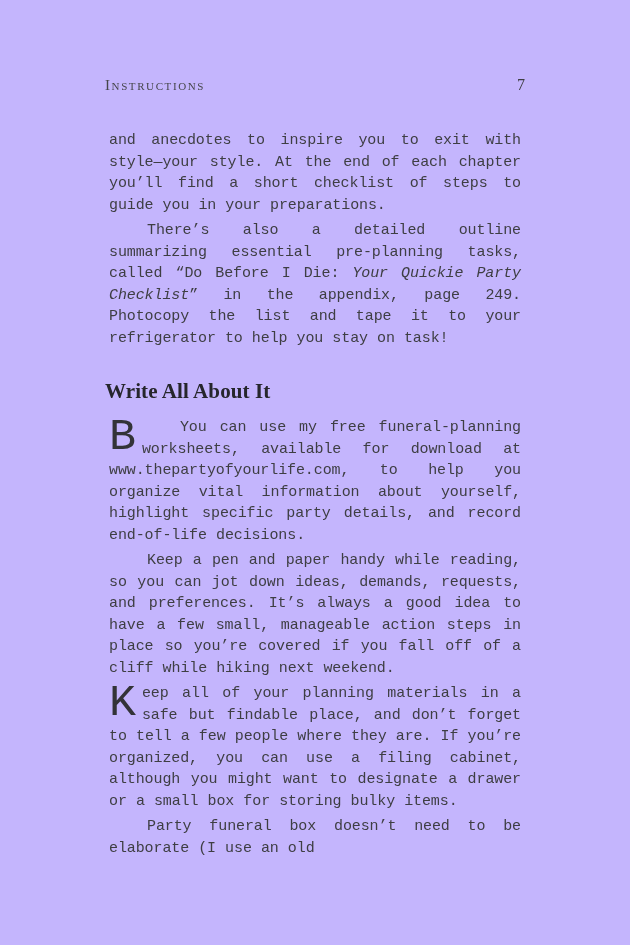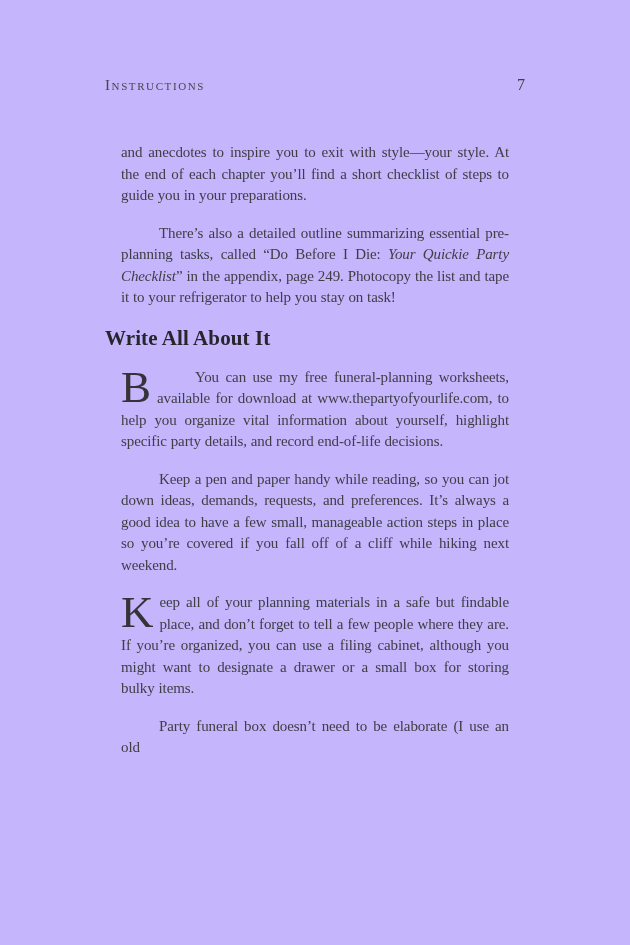--- a/index.html
+++ b/index.html
@@ -35,36 +35,37 @@
     font-size: 16px;
     color: #3e3e43;
   }
   .content {
     position: absolute;
     top: 126px;
     left: 105px;
     width: 420px;
   }
   .content p {
-    margin: 16px;
+    margin: 4px;
     font-size: 15px;
     line-height: 21.5px;
     text-align: justify;
     letter-spacing: -0.1px;
     word-spacing: 0.2px;
+    font-family: Liberation Mono, monospace;
   }
   .content p.indent {
     text-indent: 38px;
   }
   .section-heading {
     font-family: "Liberation Serif", serif;
     font-size: 21px;
     font-weight: bold;
     color: #26262c;
-    margin: 17px 0 13px 0;
+    margin: 30px 0 13px 0;
     letter-spacing: 0.1px;
   }
   .drop-cap {
     float: left;
     font-size: 45px;
     line-height: 37px;
     padding: 2px 6px 0 0;
     color: #333338;
   }
   .italic-title {

